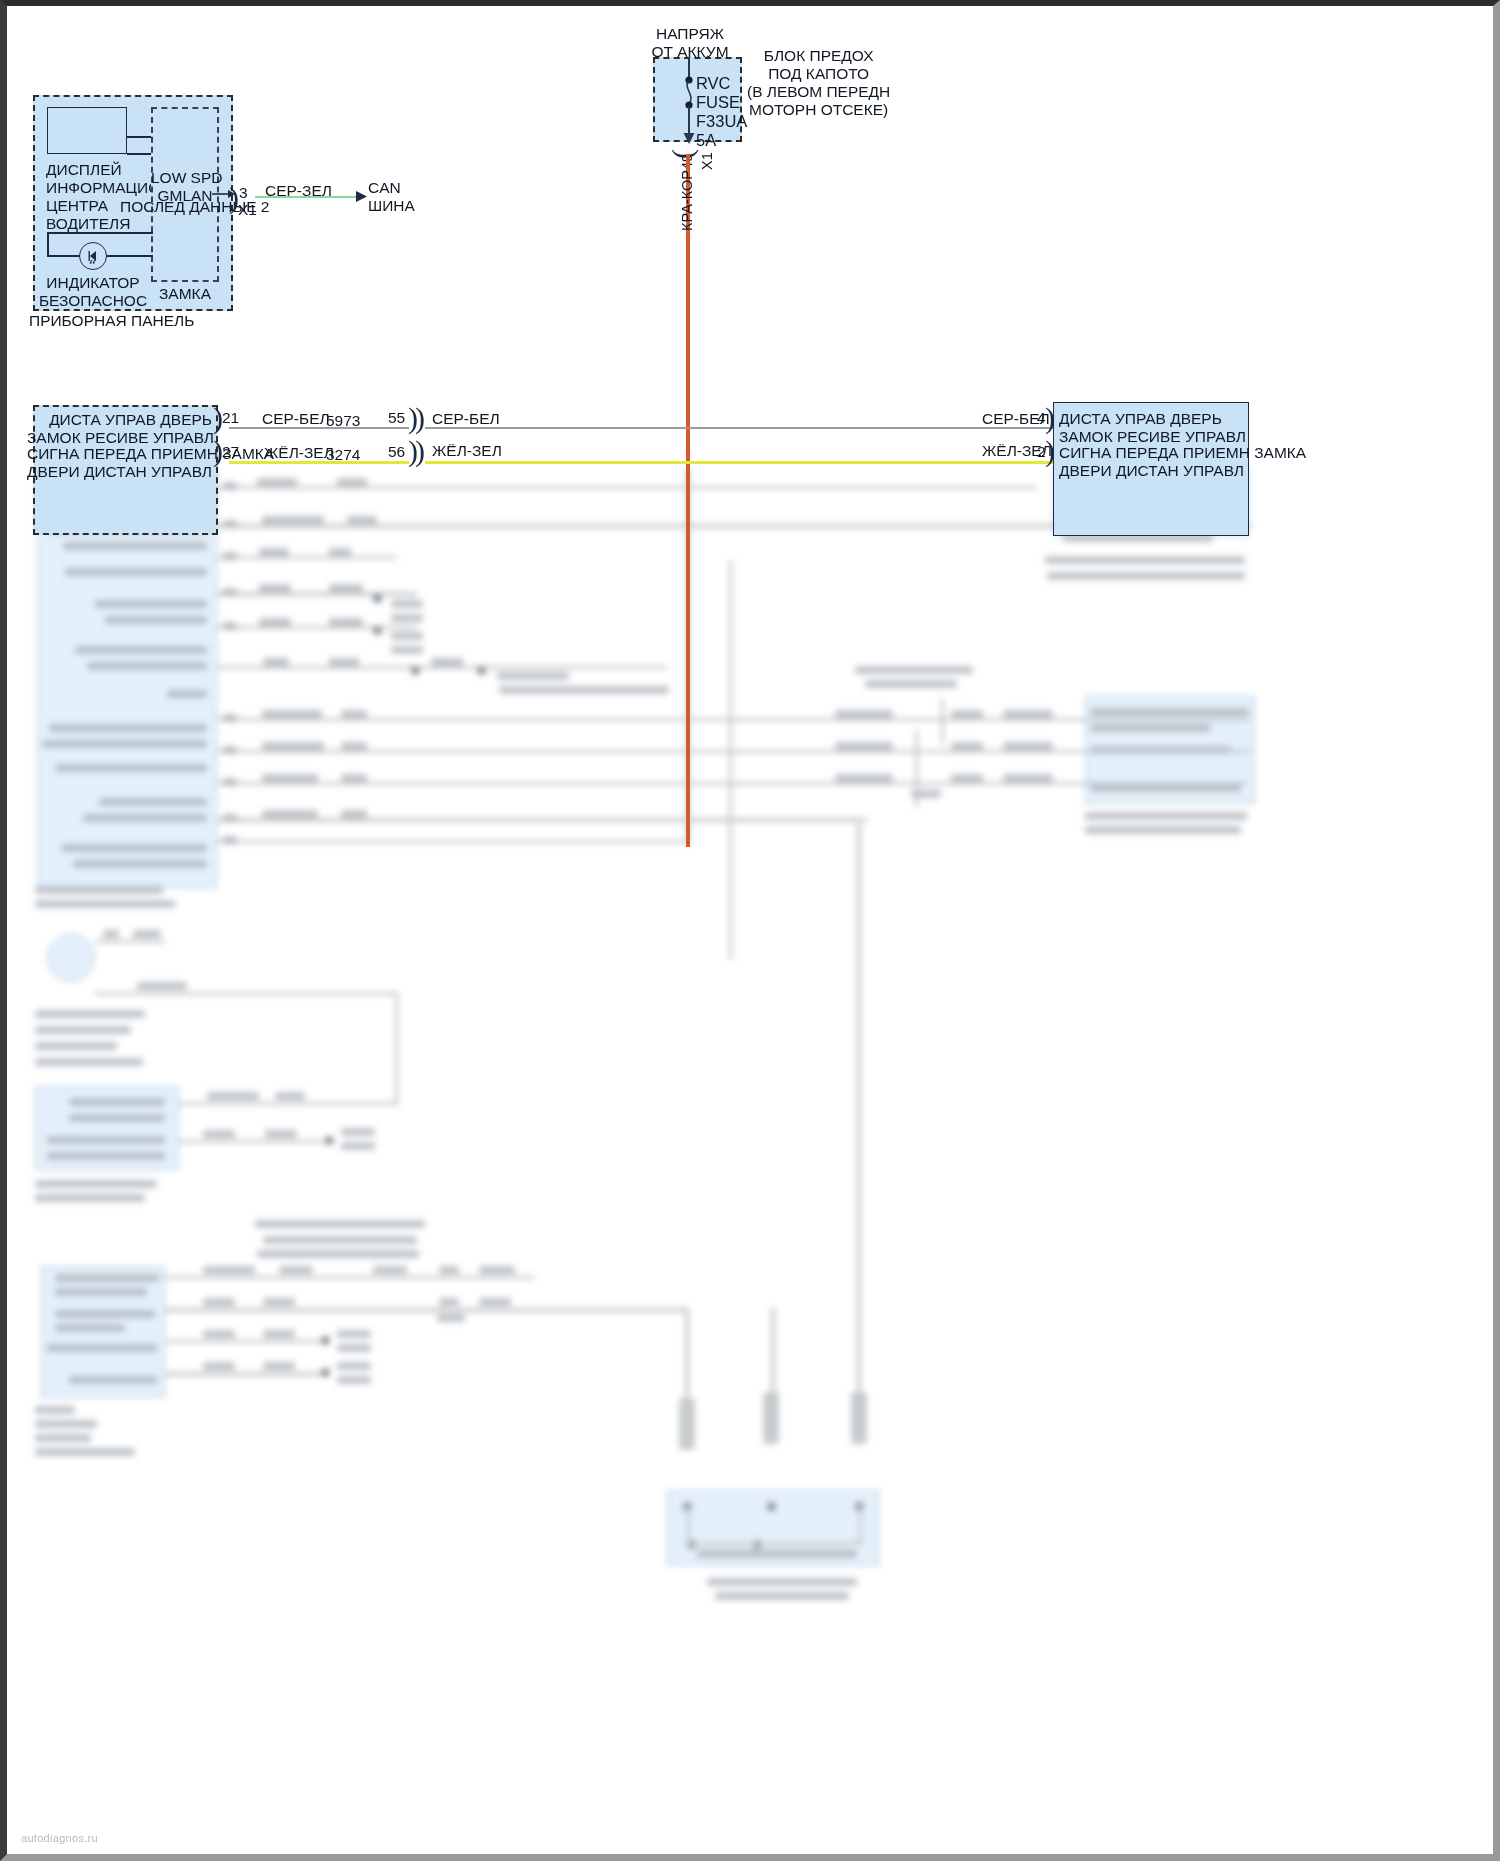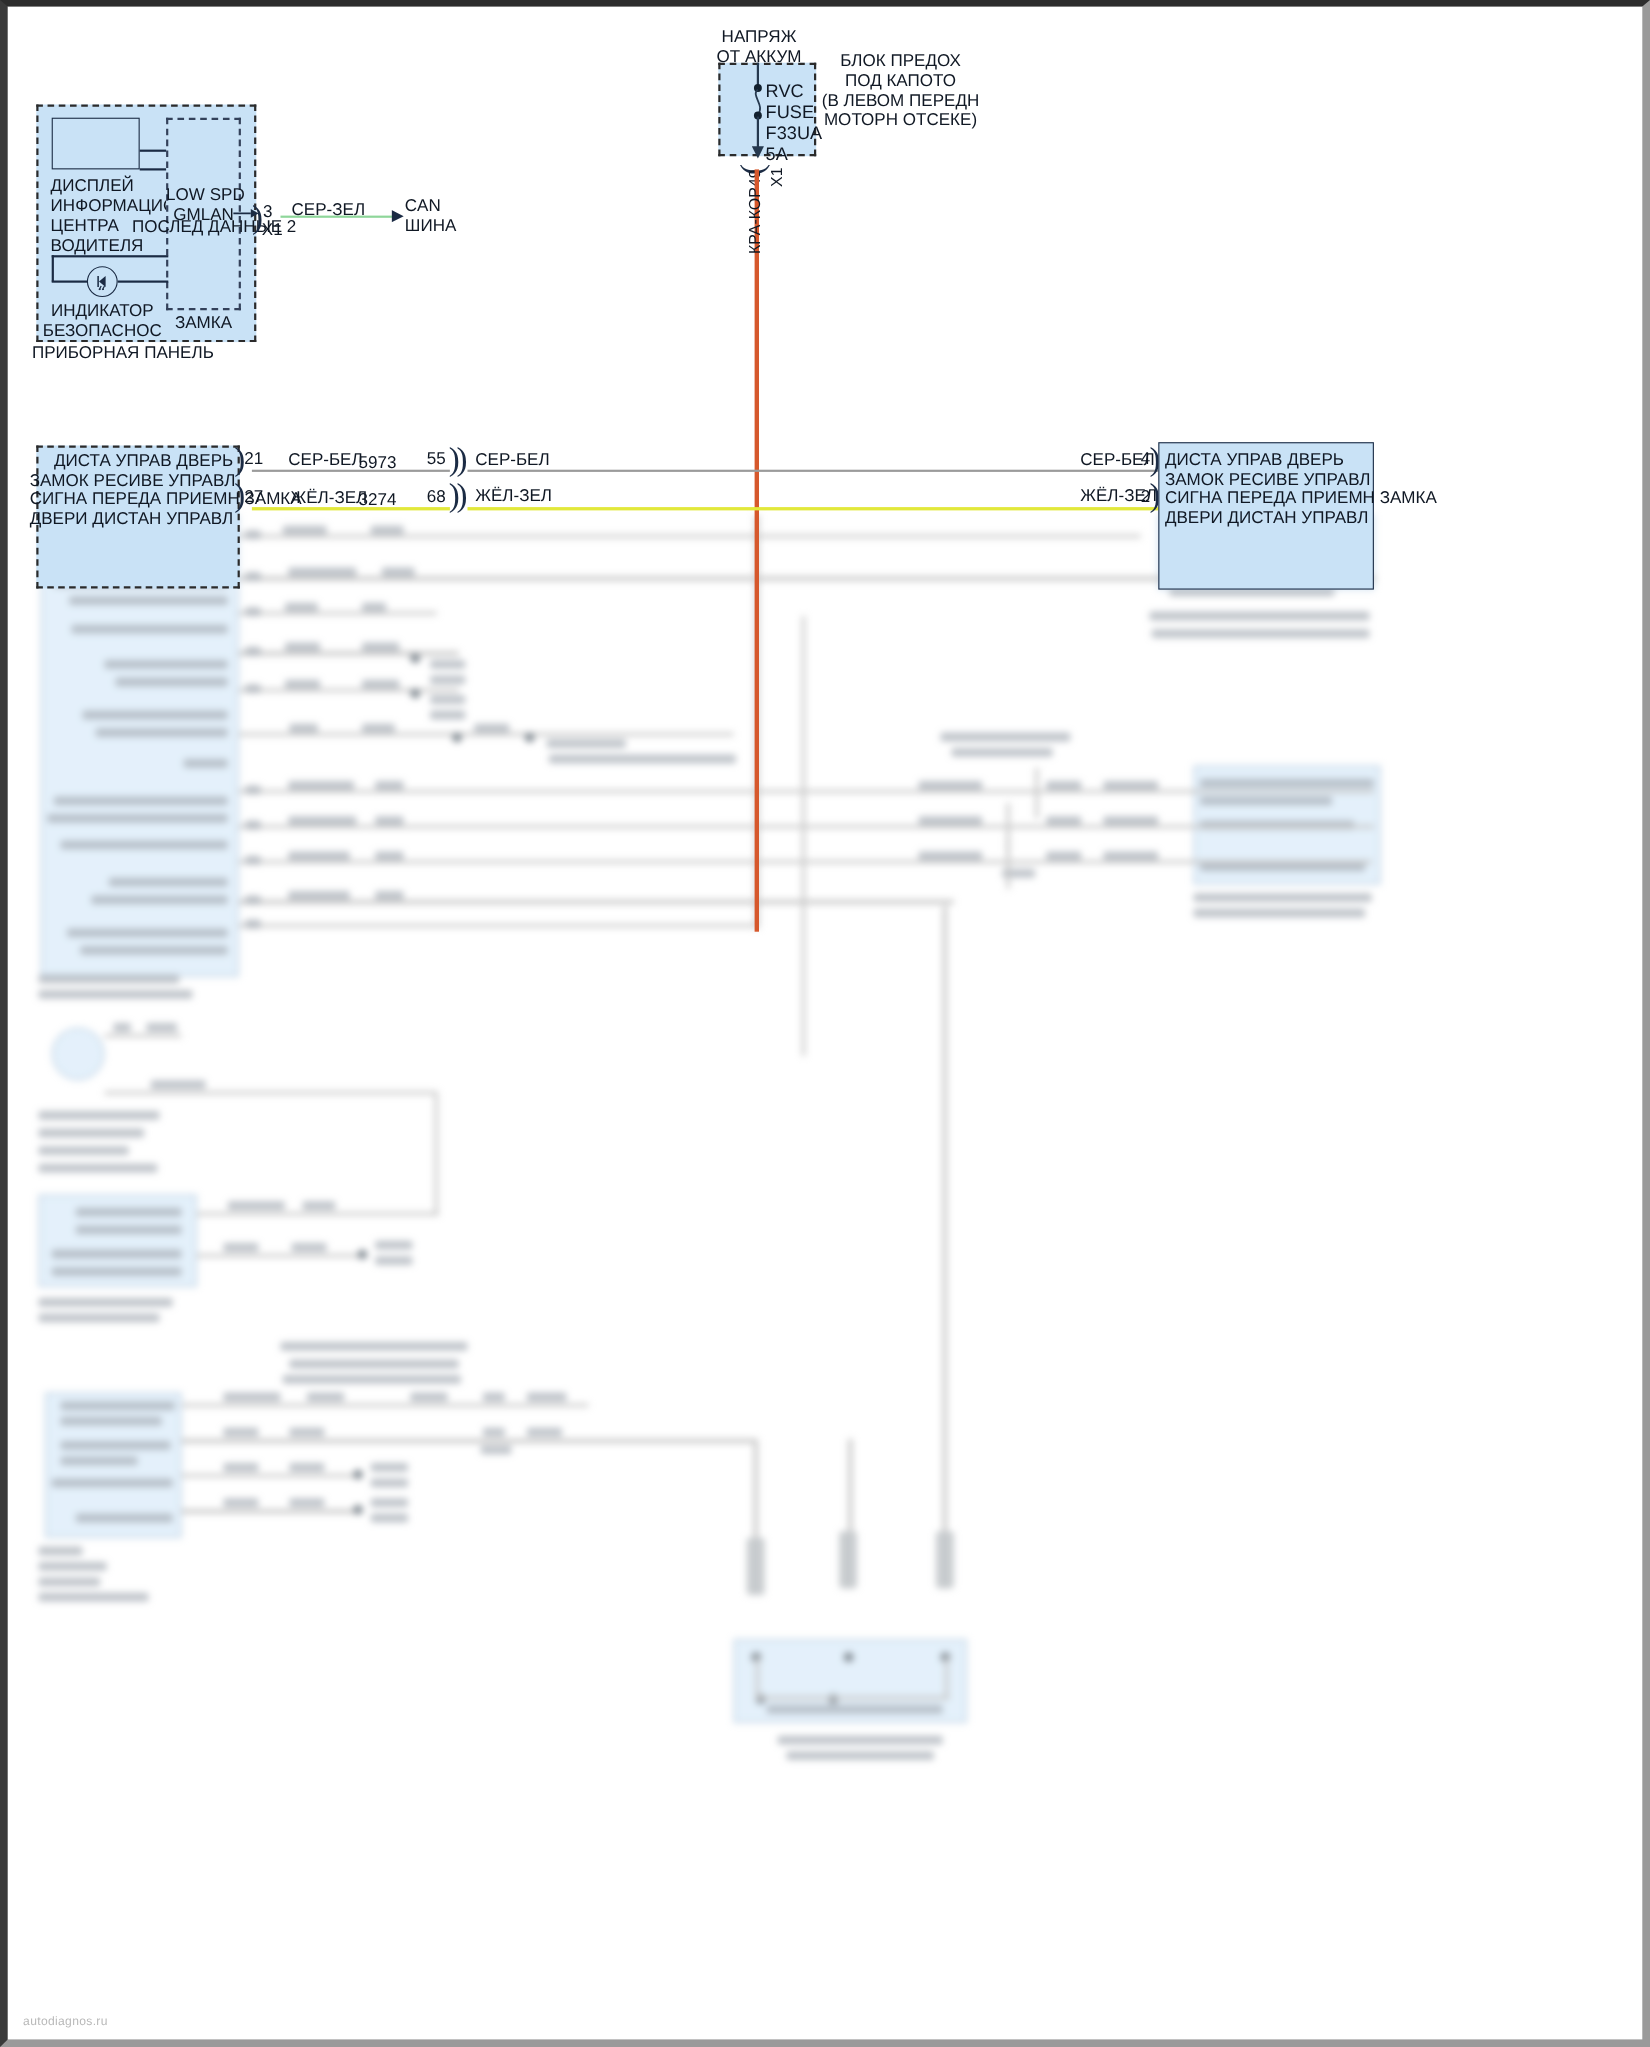--- a/index.html
+++ b/index.html
@@ -380,21 +380,21 @@
       <div class="lbl t15" style="left:1030px;top:403px;">4</div>
       <div class="brk" style="left:1038px;top:397px;">)</div>
 
       <div class="lbl t15 rt" style="left:20px;top:439px;width:185px;">СИГНА ПЕРЕДА ПРИЕМН ЗАМКА
 ДВЕРИ ДИСТАН УПРАВЛ</div>
       <div class="brk" style="left:206px;top:430px;">)</div>
       <div class="lbl t15" style="left:215px;top:437px;">27</div>
       <div class="ln" style="left:222px;top:455px;width:180px;height:3.2px;background:#e2e83a;"></div>
       <div class="lbl t15" style="left:257px;top:438px;">ЖЁЛ-ЗЕЛ</div>
       <div class="lbl t15" style="left:319px;top:440px;">3274</div>
-      <div class="lbl t15" style="left:381px;top:437px;">68</div>
+      <div class="lbl t15" style="left:381px;top:437px;">56</div>
       <div class="brk" style="left:401px;top:430px;">)</div>
       <div class="brk" style="left:408px;top:430px;">)</div>
       <div class="lbl t15" style="left:425px;top:436px;">ЖЁЛ-ЗЕЛ</div>
       <div class="ln" style="left:418px;top:455px;width:629px;height:3.2px;background:#e2e83a;"></div>
       <div class="lbl t15" style="left:975px;top:436px;">ЖЁЛ-ЗЕЛ</div>
       <div class="lbl t15" style="left:1030px;top:437px;">2</div>
       <div class="brk" style="left:1038px;top:430px;">)</div>
 
       <div class="box solid" style="left:1046px;top:396px;width:196px;height:134px;background:#c9e2f6;"></div>
       <div class="lbl t15" style="left:1052px;top:404px;">ДИСТА УПРАВ ДВЕРЬ

